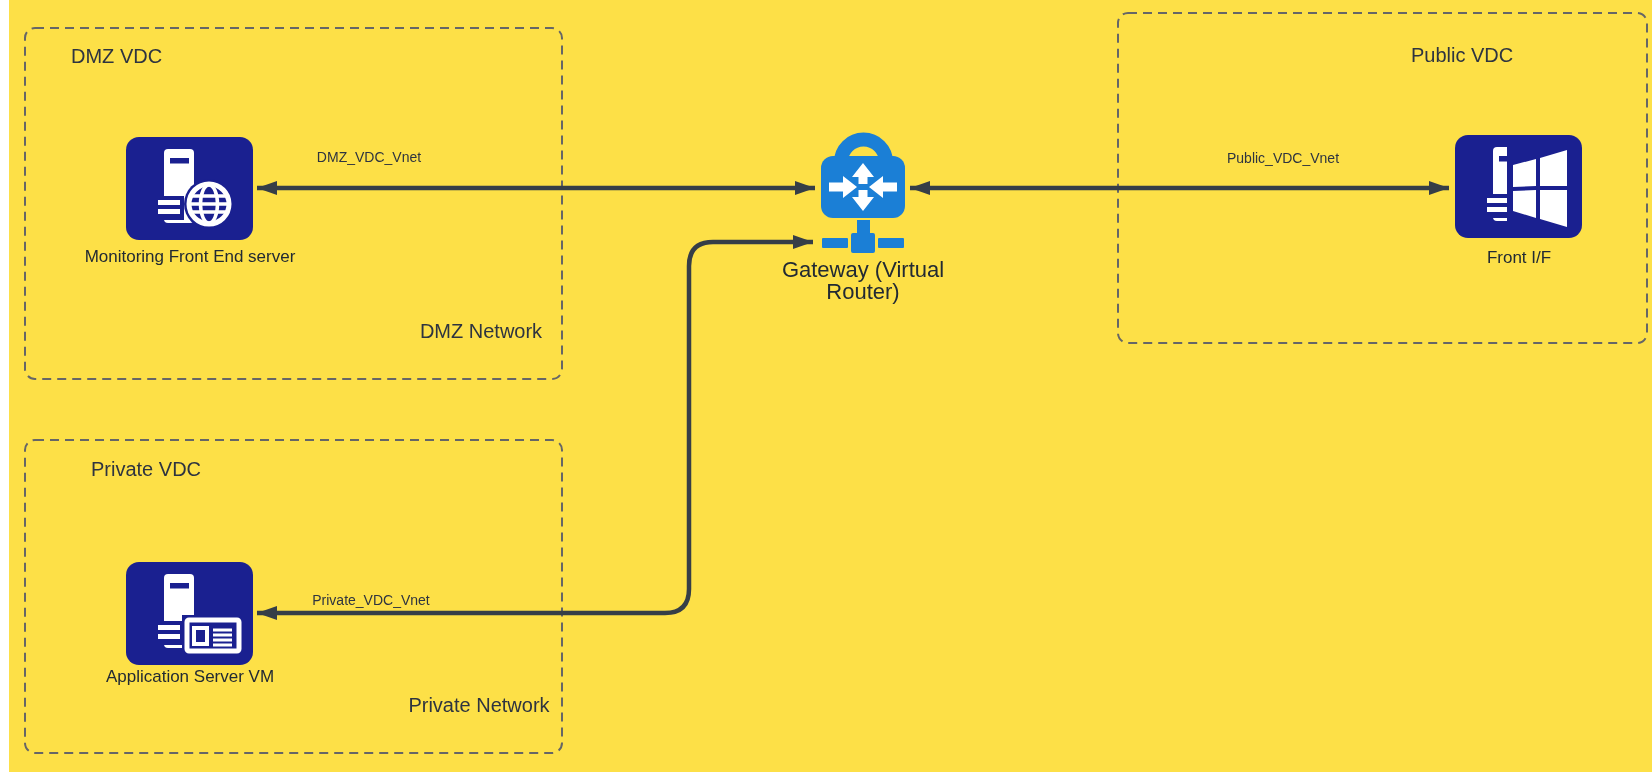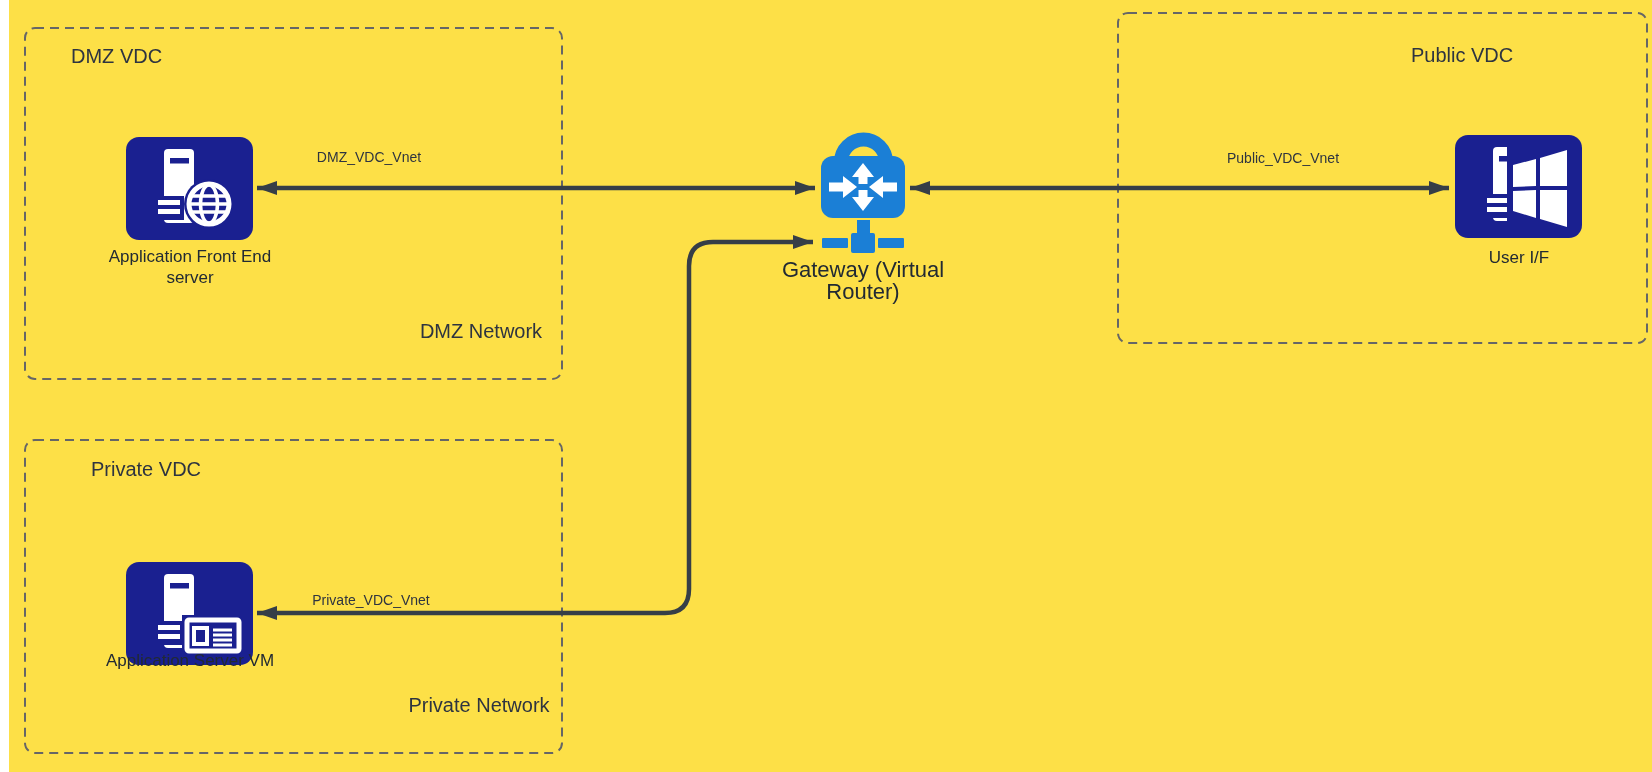--- a/index.html
+++ b/index.html
@@ -80,57 +80,57 @@
       <rect x="32" y="63" width="22" height="5" fill="#ffffff"></rect>
       <rect x="32" y="72" width="22" height="5" fill="#ffffff"></rect>
       <circle cx="83" cy="67" r="25" fill="#1a2090"></circle>
       <circle cx="83" cy="67" r="20" fill="#1a2090" stroke="#ffffff" stroke-width="5"></circle>
       <line x1="65" y1="59" x2="101" y2="59" stroke="#ffffff" stroke-width="3.5"></line>
       <line x1="65" y1="75" x2="101" y2="75" stroke="#ffffff" stroke-width="3.5"></line>
       <line x1="63" y1="67" x2="103" y2="67" stroke="#ffffff" stroke-width="3.5"></line>
       <ellipse cx="83" cy="67" rx="8.5" ry="19" fill="none" stroke="#ffffff" stroke-width="3.5"></ellipse>
     </svg>
   </div>
-  <div class="caption" style="left:75px;top:246px;width:212px;">Application Front End server</div>
+  <div class="caption" style="left:75px;top:246px;width:212px;">Monitoring Front End server</div>
 
   <div class="node-icon" style="left:117px;top:562px;">
     <svg viewBox="0 0 127 103">
       <rect x="0" y="0" width="127" height="103" rx="13" fill="#1a2090"></rect>
       <rect x="38" y="12" width="30" height="74" rx="4" fill="#ffffff"></rect>
       <rect x="44" y="21" width="19" height="5.5" fill="#1a2090"></rect>
       <rect x="30" y="59" width="28" height="24" fill="#1a2090"></rect>
       <rect x="32" y="63" width="22" height="5" fill="#ffffff"></rect>
       <rect x="32" y="72" width="22" height="5" fill="#ffffff"></rect>
       <rect x="56" y="53" width="62" height="41" fill="#1a2090"></rect>
       <rect x="61" y="58" width="52" height="31" rx="2" fill="#1a2090" stroke="#ffffff" stroke-width="5"></rect>
       <rect x="68" y="66" width="13" height="16" fill="none" stroke="#ffffff" stroke-width="4"></rect>
       <line x1="87" y1="68" x2="106" y2="68" stroke="#ffffff" stroke-width="3"></line>
       <line x1="87" y1="73" x2="106" y2="73" stroke="#ffffff" stroke-width="3"></line>
       <line x1="87" y1="78" x2="106" y2="78" stroke="#ffffff" stroke-width="3"></line>
       <line x1="87" y1="83" x2="106" y2="83" stroke="#ffffff" stroke-width="3"></line>
     </svg>
   </div>
-  <div class="caption" style="left:75px;top:650px;width:212px;">Application Server VM</div>
+  <div class="caption" style="left:75px;top:666px;width:212px;">Application Server VM</div>
 
   <div class="node-icon" style="left:1446px;top:135px;">
     <svg viewBox="0 0 127 103">
       <rect x="0" y="0" width="127" height="103" rx="13" fill="#1a2090"></rect>
       <rect x="38" y="12" width="30" height="74" rx="4" fill="#ffffff"></rect>
       <rect x="44" y="21" width="19" height="5.5" fill="#1a2090"></rect>
       <rect x="30" y="59" width="28" height="24" fill="#1a2090"></rect>
       <rect x="32" y="63" width="22" height="5" fill="#ffffff"></rect>
       <rect x="32" y="72" width="22" height="5" fill="#ffffff"></rect>
       <rect x="52" y="10" width="64" height="86" fill="#1a2090"></rect>
       <polygon fill="#ffffff" points="58,30 81,24 81,51 58,52"></polygon>
       <polygon fill="#ffffff" points="85,23 112,15 112,51 85,51"></polygon>
       <polygon fill="#ffffff" points="58,56 81,55 81,83 58,76"></polygon>
       <polygon fill="#ffffff" points="85,55 112,55 112,92 85,84"></polygon>
     </svg>
   </div>
-  <div class="caption" style="left:1404px;top:247px;width:212px;">User I/F</div>
+  <div class="caption" style="left:1404px;top:247px;width:212px;">Front I/F</div>
 
   <div class="caption" style="left:767px;top:259px;width:174px;font-size:22px;line-height:22px;">Gateway (Virtual Router)</div>
 
   <div class="conn-label" style="left:260px;top:149px;width:200px;">DMZ_VDC_Vnet</div>
   <div class="conn-label" style="left:1174px;top:150px;width:200px;">Public_VDC_Vnet</div>
   <div class="conn-label" style="left:262px;top:592px;width:200px;">Private_VDC_Vnet</div>
 
 </div>
 
 </body></html>

